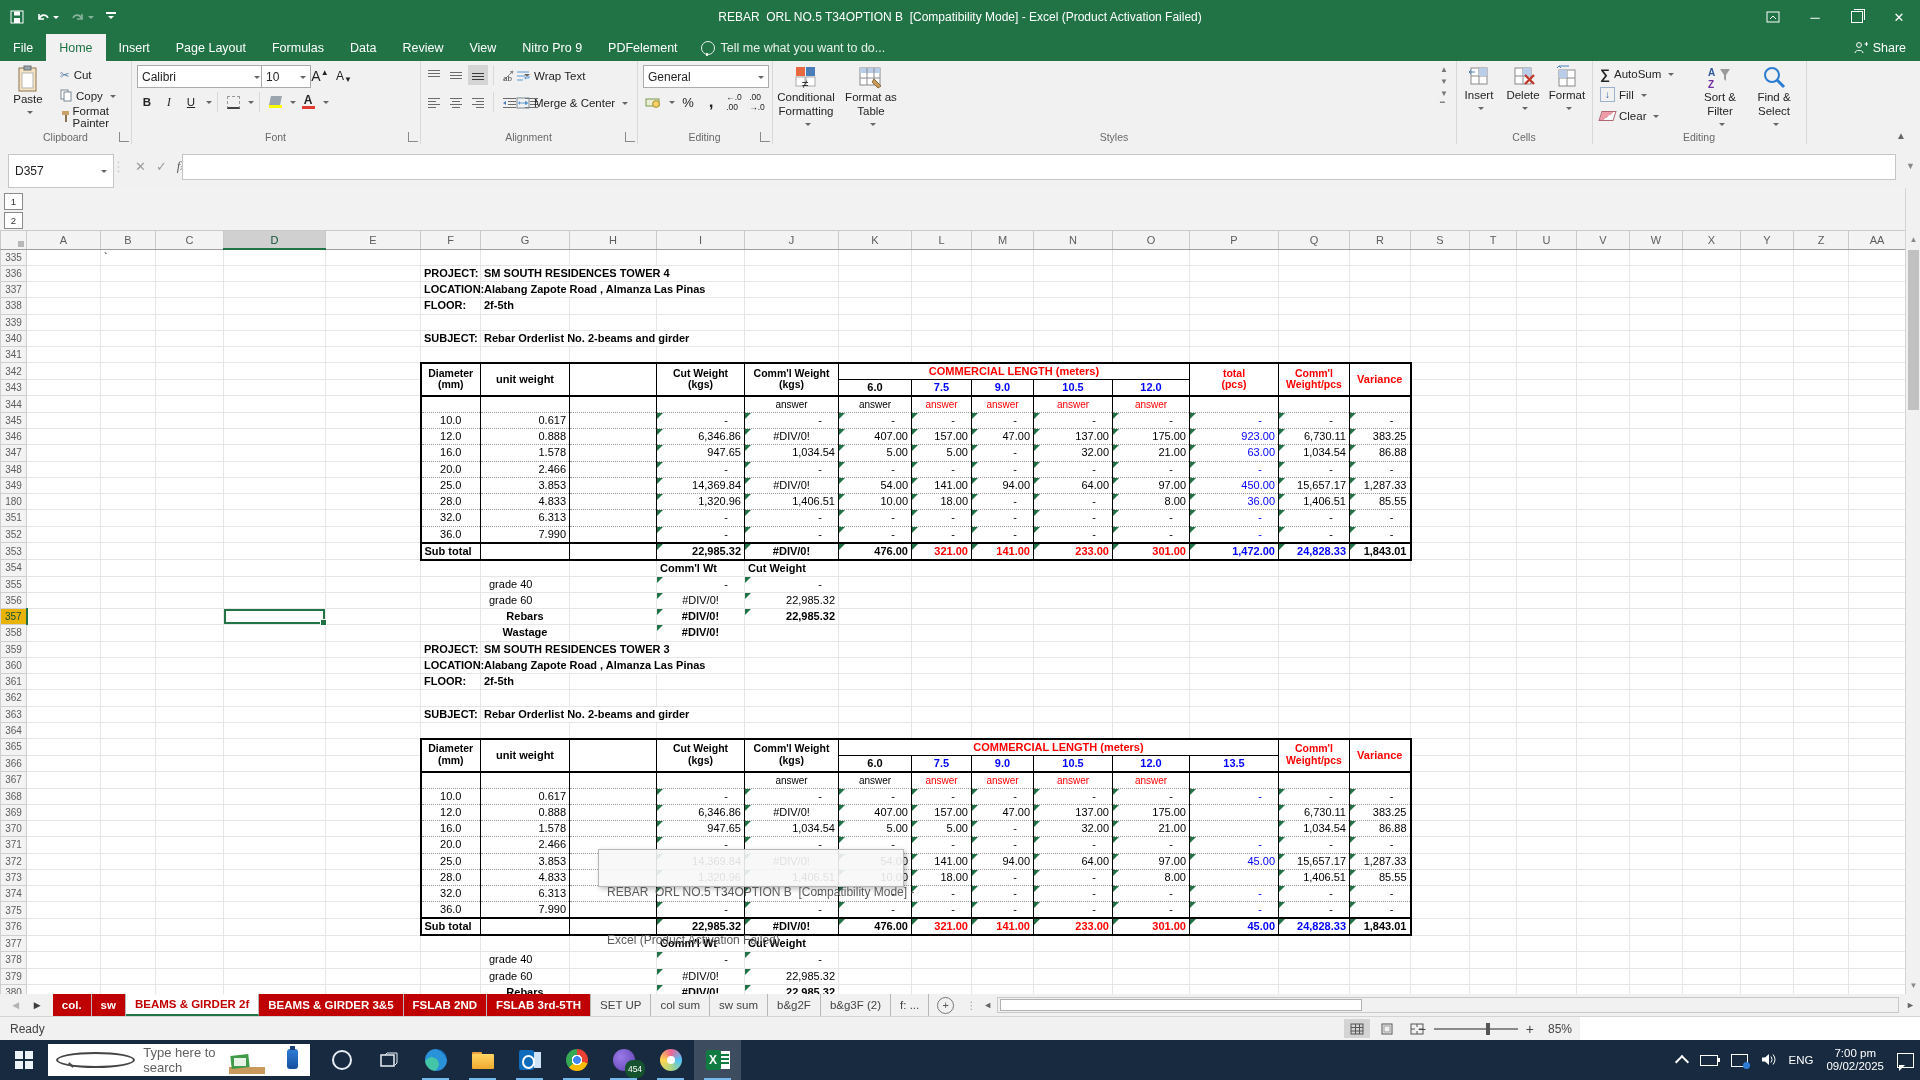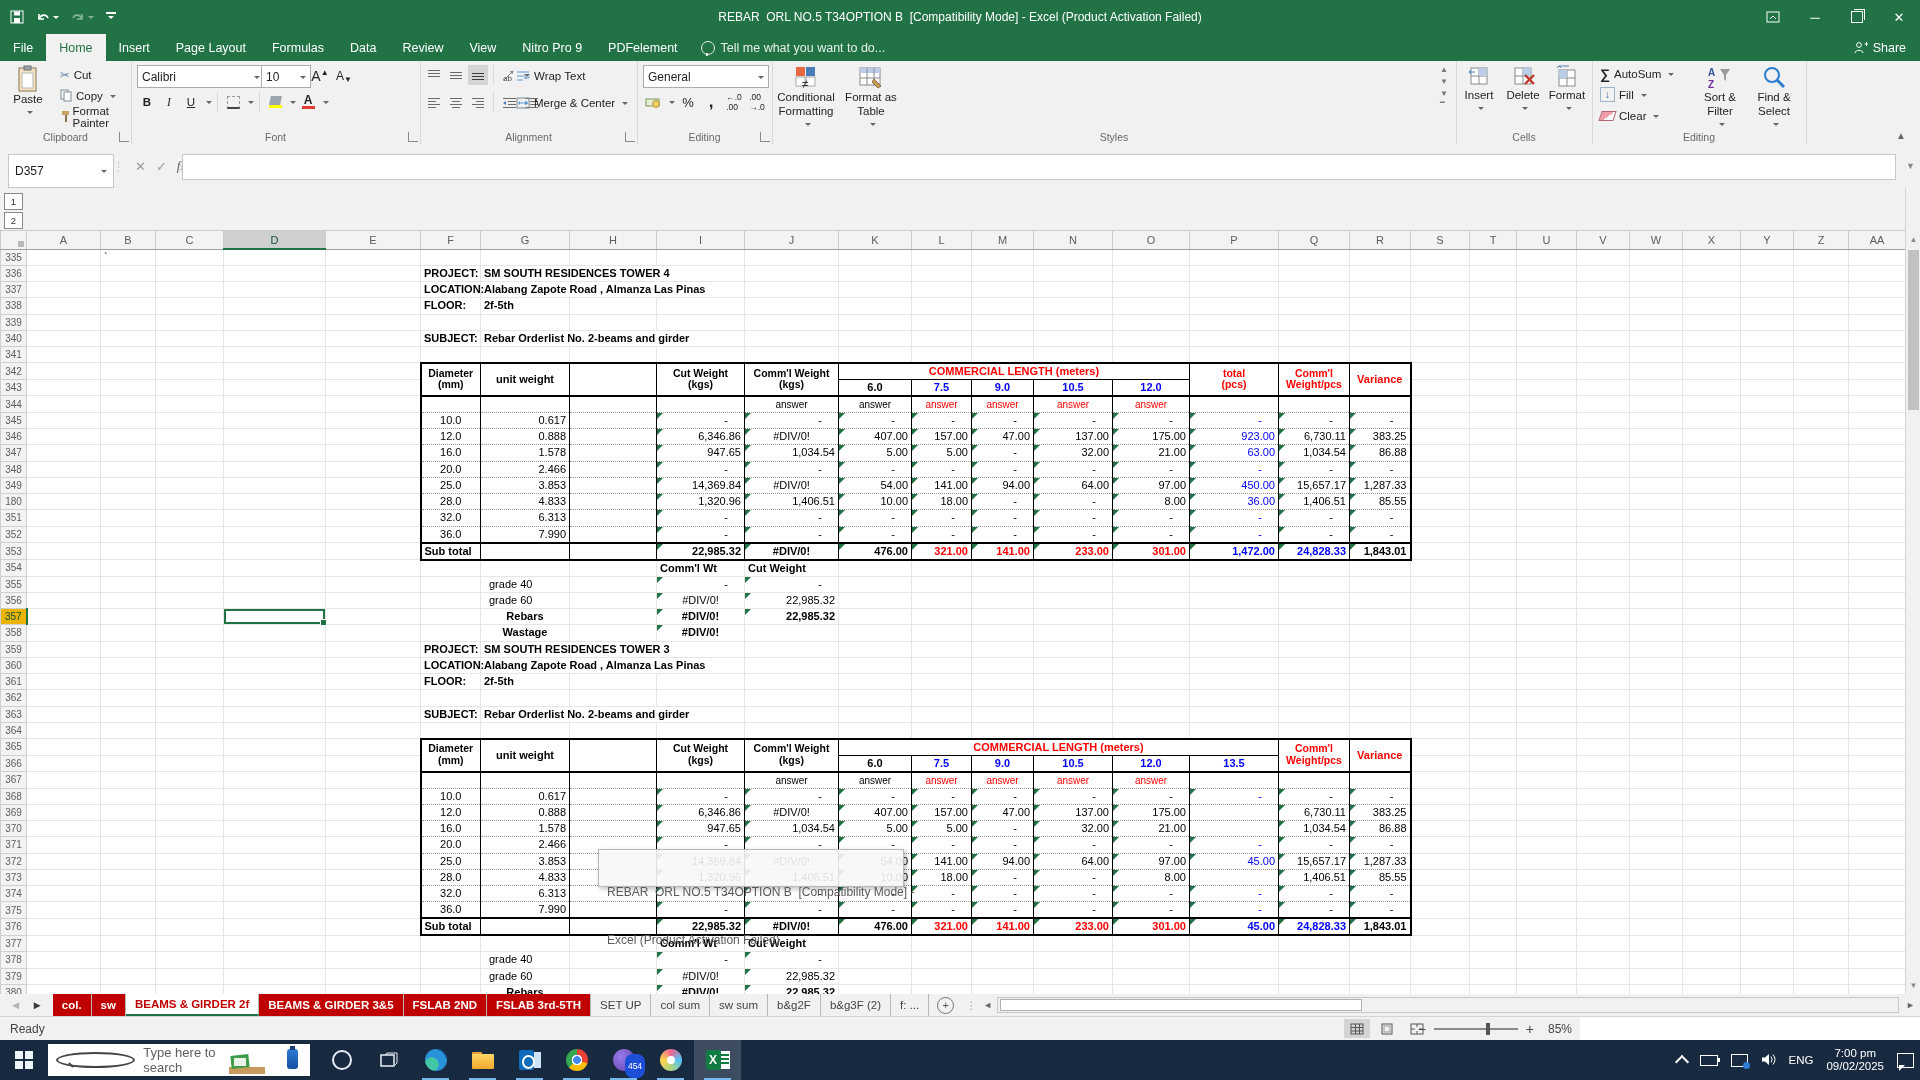--- a/index.html
+++ b/index.html
@@ -2034,21 +2034,21 @@
           <span style="position:absolute;right:0;top:2px;width:12px;height:16px;background:#cfe3f7"></span>
           <span style="position:absolute;left:0;top:0;width:15px;height:20px;background:#0f6cbd;border-radius:2px"></span>
           <span style="position:absolute;left:3px;top:5px;width:9px;height:10px;border:2px solid #fff;border-radius:50%"></span>
         </span>
       </span>
     <span class="tbi open">
         <span style="width:22px;height:22px;border-radius:50%;background:radial-gradient(circle,#4286f5 0 24%,#fff 25% 33%,transparent 34%),conic-gradient(#ea4335 0 30%,#fbbc05 30% 63%,#34a853 63%)"></span>
       </span>
     <span class="tbi open" style="position:relative">
         <span style="width:22px;height:22px;border-radius:50%;background:radial-gradient(circle at 35% 35%,#9a7ae8,#5f3fae)"></span>
-        <span style="position:absolute;right:2px;bottom:2px;min-width:16px;height:24px;background:#1d4ed8;border-radius:8px;color:#fff;font-size:8.5px;display:flex;align-items:center;justify-content:center;padding:0 2px">454</span>
+        <span style="position:absolute;right:2px;bottom:2px;min-width:16px;height:18px;background:#14532d;border-radius:8px;color:#fff;font-size:8.5px;display:flex;align-items:center;justify-content:center;padding:0 2px">454</span>
       </span>
     <span class="tbi open">
         <span style="width:22px;height:22px;border-radius:50%;background:conic-gradient(#f06292,#4fc3f7,#aed581,#ffd54f,#f06292);position:relative">
           <span style="position:absolute;left:7px;top:7px;width:8px;height:8px;background:#fff;border-radius:50%"></span>
         </span>
       </span>
     <span class="tbi open activeapp">
         <span style="position:relative;width:24px;height:20px">
           <span style="position:absolute;right:0;top:1px;width:11px;height:18px;background:#fff"></span>
           <span style="position:absolute;right:1px;top:4px;width:9px;height:2px;background:#107c41"></span>

